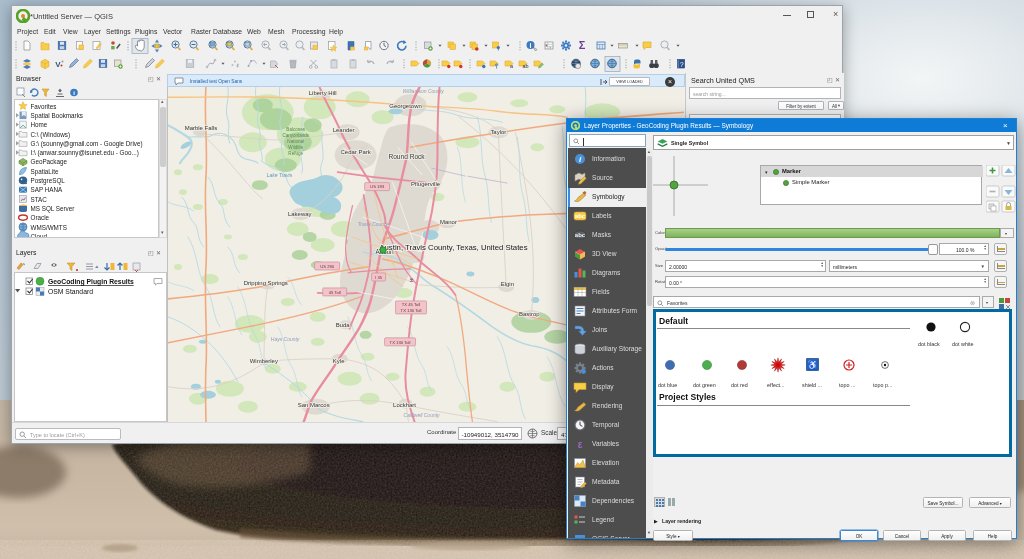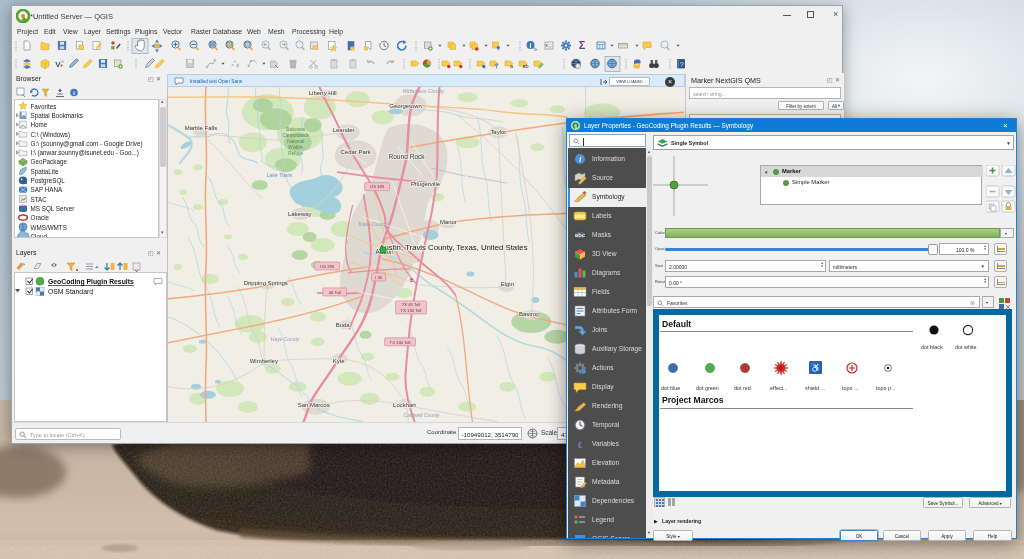--- a/index.html
+++ b/index.html
@@ -631,21 +631,21 @@
       </svg>
   <span class="abs" style="left:22px;top:3.5px;font-size:4.8px;color:#2060a8">Installed test Open Sans</span>
   <svg class="abs" style="left:432px;top:3px" width="8" height="8" viewBox="0 0 8 8">
         <path d="M1,1 v6 M3,4 h4 m-2,-2 l2,2 -2,2" stroke="#445" stroke-width=".9" fill="none"></path>
       </svg>
   <div class="abs" style="left:441px;top:2px;width:41px;height:9px;background:#fdfdfd;border:1px solid #b8b8b8;border-radius:1px;font-size:3.8px;color:#334;text-align:center;padding-top:2.2px">VIEW LOADED</div>
   <div class="abs" style="left:497px;top:1.5px;width:10px;height:10px;border-radius:50%;background:#3a3a3a;color:#fff;font-size:7px;text-align:center;line-height:10px">×</div>
  </div>
 
  <div class="abs" style="left:673px;top:67px;width:159px;height:349px;background:#f0f0f0;border-left:1px solid #c8c8c8">
-  <div class="abs ptitle" style="left:5px;top:3px;font-size:7.2px">Marker NextGIS QMS</div>
+  <div class="abs ptitle" style="left:5px;top:3px;font-size:7.2px">Search United QMS</div>
   <span class="pbtn" style="left:141px;top:3px">◰</span>
       <span class="pbtn" style="left:149px;top:3px">✕</span>
   <div class="abs" style="left:3px;top:14px;width:152px;height:12px;background:#fff;border:1px solid #b0b4b8">
    <span style="position:absolute;left:3px;top:3px;font-size:5px;color:#999">search string...</span>
   </div>
   <div class="abs" style="left:92px;top:28px;width:46px;height:9px;background:#fdfdfd;border:1px solid #b0b4b8;border-radius:1px;font-size:4.5px;color:#333;text-align:center;padding-top:2px">Filter by extent</div>
   <div class="abs" style="left:142px;top:28px;width:16px;height:9px;background:#fdfdfd;border:1px solid #b0b4b8;border-radius:1px;font-size:4.5px;color:#333;padding:2px 0 0 3px">All<span style="position:absolute;right:2px;top:1px;font-size:4px;color:#555">▼</span></div>
   <div class="abs" style="left:3px;top:41px;width:152px;height:304px;background:#fff;border:1px solid #b0b4b8"></div>
  </div>
 
@@ -978,21 +978,21 @@
   <div class="abs" style="left:329px;top:163px;width:12px;height:12px;background:#f4f4f4;border:1px solid #aaa">
         <span style="position:absolute;left:3px;top:3px;font-size:4px;color:#444">▾</span>
       </div>
   <svg class="abs" style="left:346px;top:164px" width="12" height="12" viewBox="0 0 12 12">
    <rect x="0" y="1" width="5" height="5" fill="#4a9a3c"></rect>
         <rect x="6" y="1" width="5" height="5" fill="#c04a3a"></rect>
    <rect x="0" y="7" width="5" height="5" fill="#3a6ea5"></rect>
         <path d="M7,8 l4,4 m-4,0 l4,-4" stroke="#888" stroke-width="1"></path>
   </svg>
 
-  <div class="abs" style="left:0;top:176px;width:359px;height:188px;background:#fff;border:6px solid #0369a1">
+  <div class="abs" style="left:0;top:176px;width:359px;height:148px;background:#fff;border:3px solid #0369a1">
    <span style="position:absolute;left:3px;top:4px;font-size:8.6px;font-weight:bold;color:#111">Default</span>
    <div style="position:absolute;left:1px;top:16px;width:253px;height:1px;background:#888"></div>
    <svg style="position:absolute;left:265px;top:8px" width="52" height="14" viewBox="0 0 52 14">
           <circle cx="10" cy="7" r="4.6" fill="#111"></circle>
           <circle cx="44" cy="7" r="4.6" fill="#fff" stroke="#222" stroke-width="1.1"></circle>
         </svg>
    <span class="sl" style="left:262px;top:29px">dot black</span>
         <span class="sl" style="left:296px;top:29px">dot white</span>
    <svg style="position:absolute;left:0px;top:44px" width="250" height="18" viewBox="0 0 250 18">
     <circle cx="14" cy="9" r="4.6" fill="#3d6eb4" stroke="#2a4d80" stroke-width=".5"></circle>
@@ -1007,21 +1007,21 @@
     <circle cx="229" cy="9" r="3.4" fill="none" stroke="#333" stroke-width=".7"></circle>
           <circle cx="229" cy="9" r="1.2" fill="#111"></circle>
    </svg>
    <span class="sl" style="left:2px;top:70px">dot blue</span>
         <span class="sl" style="left:37px;top:70px">dot green</span>
         <span class="sl" style="left:75px;top:70px">dot red</span>
         <span class="sl" style="left:111px;top:70px">effect...</span>
         <span class="sl" style="left:146px;top:70px">shield ...</span>
         <span class="sl" style="left:183px;top:70px">topo ...</span>
         <span class="sl" style="left:217px;top:70px">topo p...</span>
-   <span style="position:absolute;left:3px;top:80px;font-size:8.6px;font-weight:bold;color:#111">Project Marcos</span>
+   <span style="position:absolute;left:3px;top:80px;font-size:8.6px;font-weight:bold;color:#111">Project Styles</span>
    <div style="position:absolute;left:1px;top:93px;width:253px;height:1px;background:#888"></div>
   </div>
 
   <div class="abs" style="left:1px;top:364px;width:11px;height:10px;background:#dcdcdc;border:1px solid #b0b0b0">
    <svg width="8" height="8" style="position:absolute;left:1px;top:.5px" viewBox="0 0 8 8">
           <g fill="#4a7ab0">
             <rect x="0" y="0" width="2" height="2"></rect>
             <rect x="3" y="0" width="2" height="2"></rect>
             <rect x="6" y="0" width="2" height="2"></rect>
             <rect x="0" y="3" width="2" height="2"></rect>

